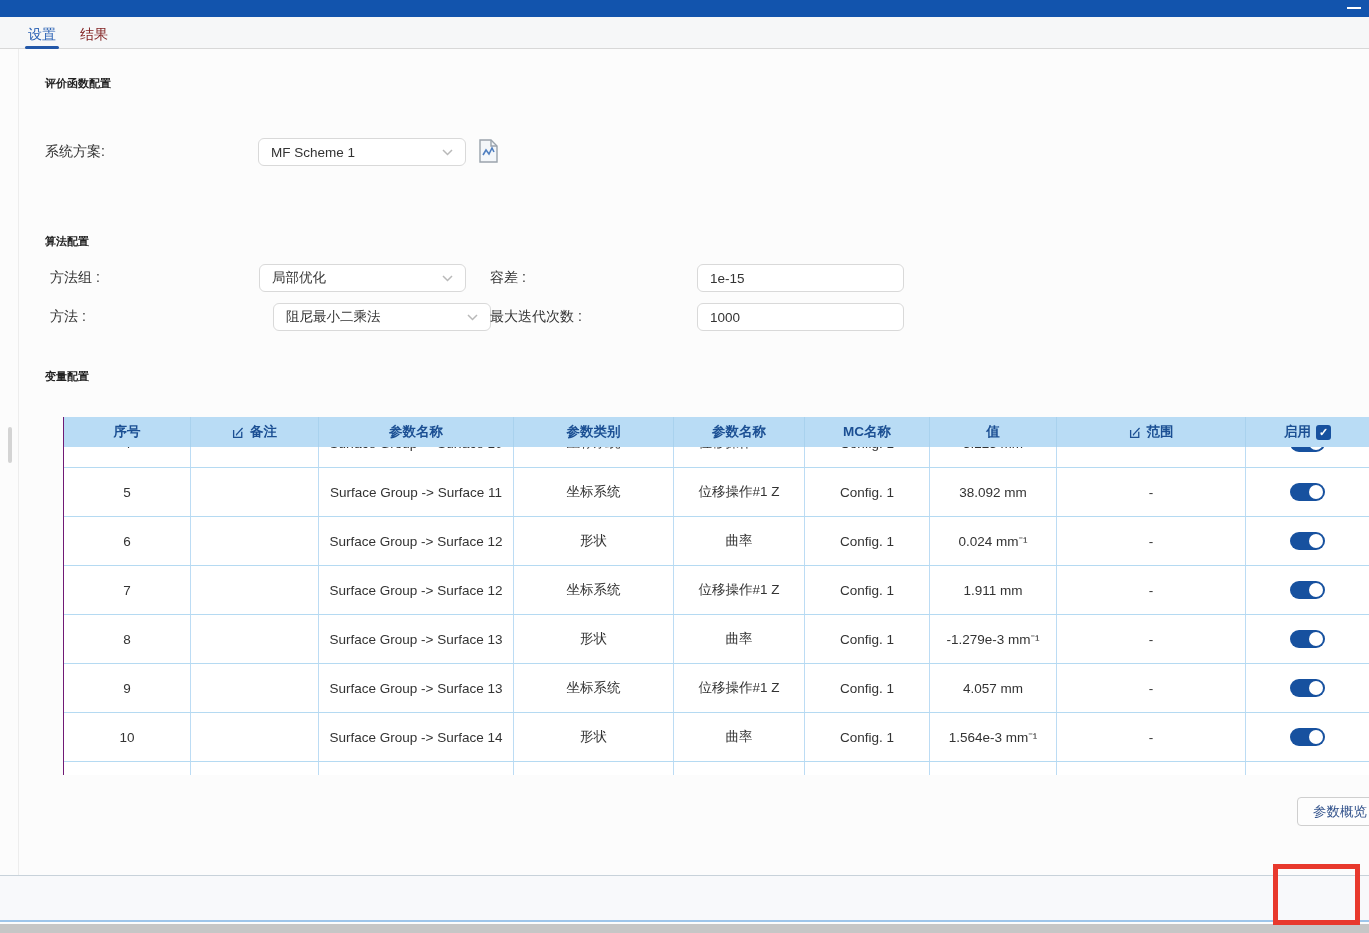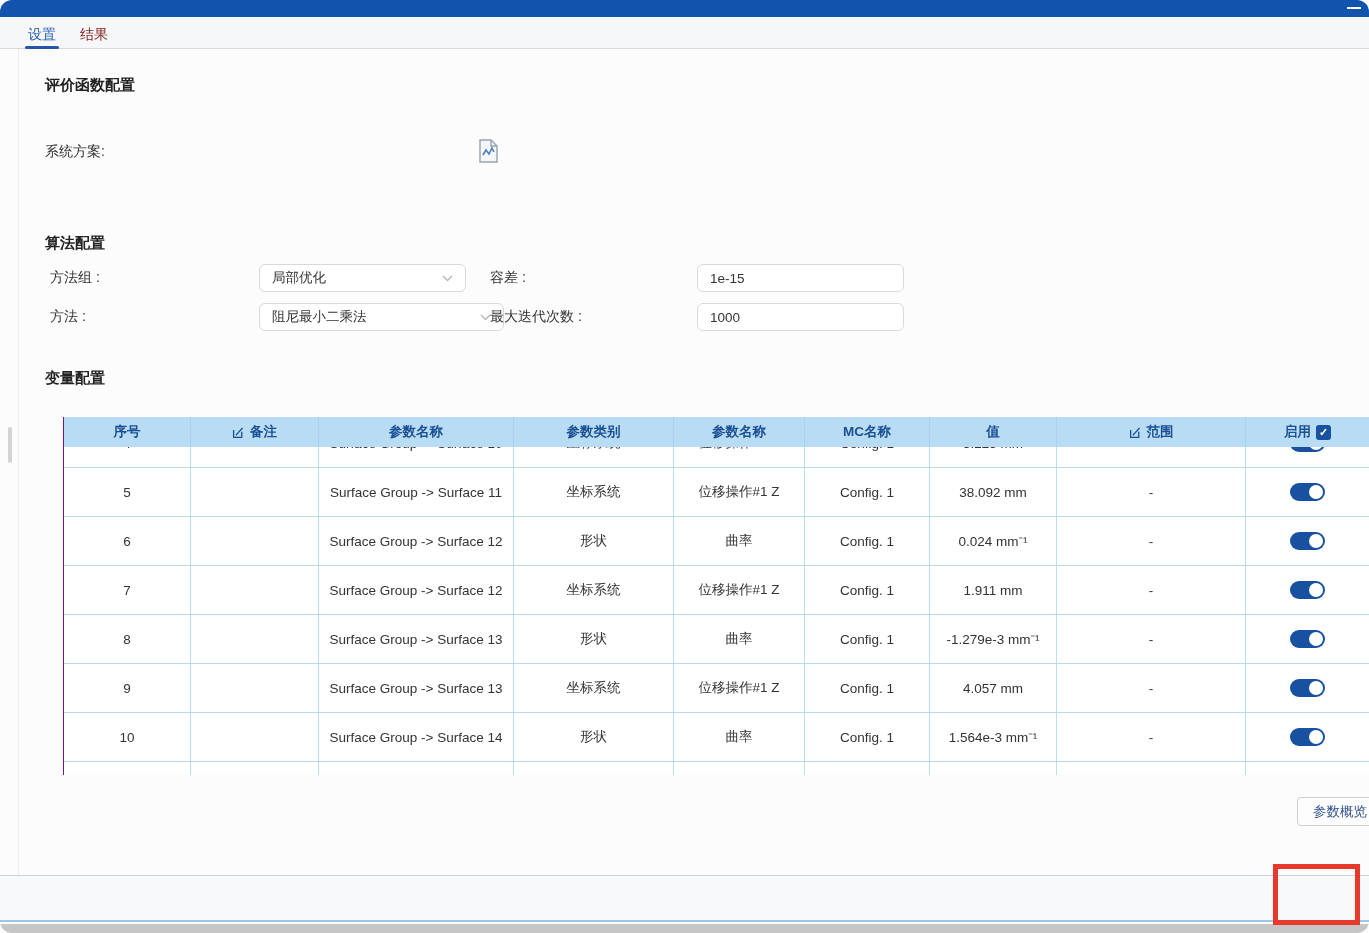--- a/index.html
+++ b/index.html
@@ -1,35 +1,35 @@
 <!DOCTYPE html>
 <html><head>
 <meta charset="utf-8">
 <style>
   * { margin:0; padding:0; box-sizing:border-box; }
   html,body { width:1369px; height:933px; overflow:hidden; }
   body { font-family:"Liberation Sans", sans-serif; background:#fff; }
-  .screen { position:relative; width:1369px; height:933px; overflow:hidden; background:#fcfcfc;border-radius:12px; }
+  .screen { position:relative; width:1369px; height:933px; overflow:hidden; background:#fcfcfc; }
 
   
   .titlebar { position:absolute; left:0; top:0; width:1369px; height:17px; background:#1254ad; }
   .min-btn { position:absolute; right:8px; top:7px; width:14px; height:2px; background:#fff; cursor:pointer; }
 
   
   .tabbar { position:absolute; left:0; top:17px; width:1369px; height:32px; background:#f6f7f8; border-bottom:1px solid #d8d8d8; }
   .tab { position:absolute; top:6px; height:25px; font-size:14px; line-height:22px; cursor:pointer; }
   .tab-active { left:28px; color:#2b62b4; }
   .tab-active::after { content:""; position:absolute; left:-3px; right:-3px; bottom:-1px; height:3px; background:#2257a8; border-radius:2px; }
   .tab-idle { left:80px; color:#7f1d1d; }
 
   
   .left-line { position:absolute; left:18px; top:49px; width:1px; height:826px; background:#ededed; }
   .drag-handle { position:absolute; left:8px; top:427px; width:4px; height:36px; background:#d4d4d4; border-radius:2px; }
 
-  .section-title { position:absolute; left:45px; font-size:15px; font-weight:bold; color:#222; }
+  .section-title { position:absolute; left:45px; font-size:11px; font-weight:bold; color:#222; }
   .field-label { position:absolute; font-size:14px; color:#333; height:28px; display:flex; align-items:center; }
 
   .select, .textbox { position:absolute; height:28px; background:#fff; border:1px solid #d9d9d9; border-radius:6px; font-size:13.5px; color:#333; display:flex; align-items:center; padding:0 12px; }
   .select { justify-content:space-between; cursor:pointer; }
   .chev { flex:0 0 auto; margin-left:8px; }
 
   .doc-icon { position:absolute; left:477px; top:139px; width:23px; height:25px; cursor:pointer; }
 
   
   .vtable { position:absolute; left:63px; top:417px; width:1306px; height:358px; background:#fff; border-left:1px solid #701a75; }
@@ -71,20 +71,28 @@
   <div class="tabbar">
     <div class="tab tab-active">设置</div>
     <div class="tab tab-idle">结果</div>
   </div>
 
   <div class="left-line"></div>
   <div class="drag-handle"></div>
 
   <div class="section-title" style="top:76px;">评价函数配置</div>
   <div class="field-label" style="left:45px; top:138px;">系统方案:</div>
+  <div class="select" style="left:258px; top:138px; width:208px;">
+    <span>MF Scheme 1</span>
+    <span class="chev">
+      <svg width="11" height="7" viewBox="0 0 11 7">
+          <polyline points="1,1 5.5,5.5 10,1" fill="none" stroke="#b9b9b9" stroke-width="1.5"></polyline>
+        </svg>
+    </span>
+  </div>
   <div class="doc-icon">
     <svg width="23" height="25" viewBox="0 0 23 25">
       <path d="M3 1 h11 l6 6 v16 h-17 z" fill="#f4f7fa" stroke="#9aa3ac" stroke-width="1.4"></path>
       <path d="M14 1 v6 h6" fill="none" stroke="#9aa3ac" stroke-width="1.4"></path>
       <polyline points="6,16 9,11 12,15 15,9 17,13" fill="none" stroke="#4f7fc0" stroke-width="1.6"></polyline>
     </svg>
   </div>
 
   <div class="section-title" style="top:222px;margin-top:12px;">算法配置</div>
 
@@ -94,21 +102,21 @@
     <span class="chev">
       <svg width="11" height="7" viewBox="0 0 11 7">
           <polyline points="1,1 5.5,5.5 10,1" fill="none" stroke="#b9b9b9" stroke-width="1.5"></polyline>
         </svg>
     </span>
   </div>
   <div class="field-label" style="left:490px; top:264px;">容差 :</div>
   <div class="textbox" style="left:697px; top:264px; width:207px;">1e-15</div>
 
   <div class="field-label" style="left:50px; top:303px;">方法 :</div>
-  <div class="select" style="left:259px; top:303px; width:245px;">
+  <div class="select" style="left:273px; top:303px; width:218px;">
     <span>阻尼最小二乘法</span>
     <span class="chev">
       <svg width="11" height="7" viewBox="0 0 11 7">
           <polyline points="1,1 5.5,5.5 10,1" fill="none" stroke="#b9b9b9" stroke-width="1.5"></polyline>
         </svg>
     </span>
   </div>
   <div class="field-label" style="left:490px; top:303px;">最大迭代次数 :</div>
   <div class="textbox" style="left:697px; top:303px; width:207px;">1000</div>
 

